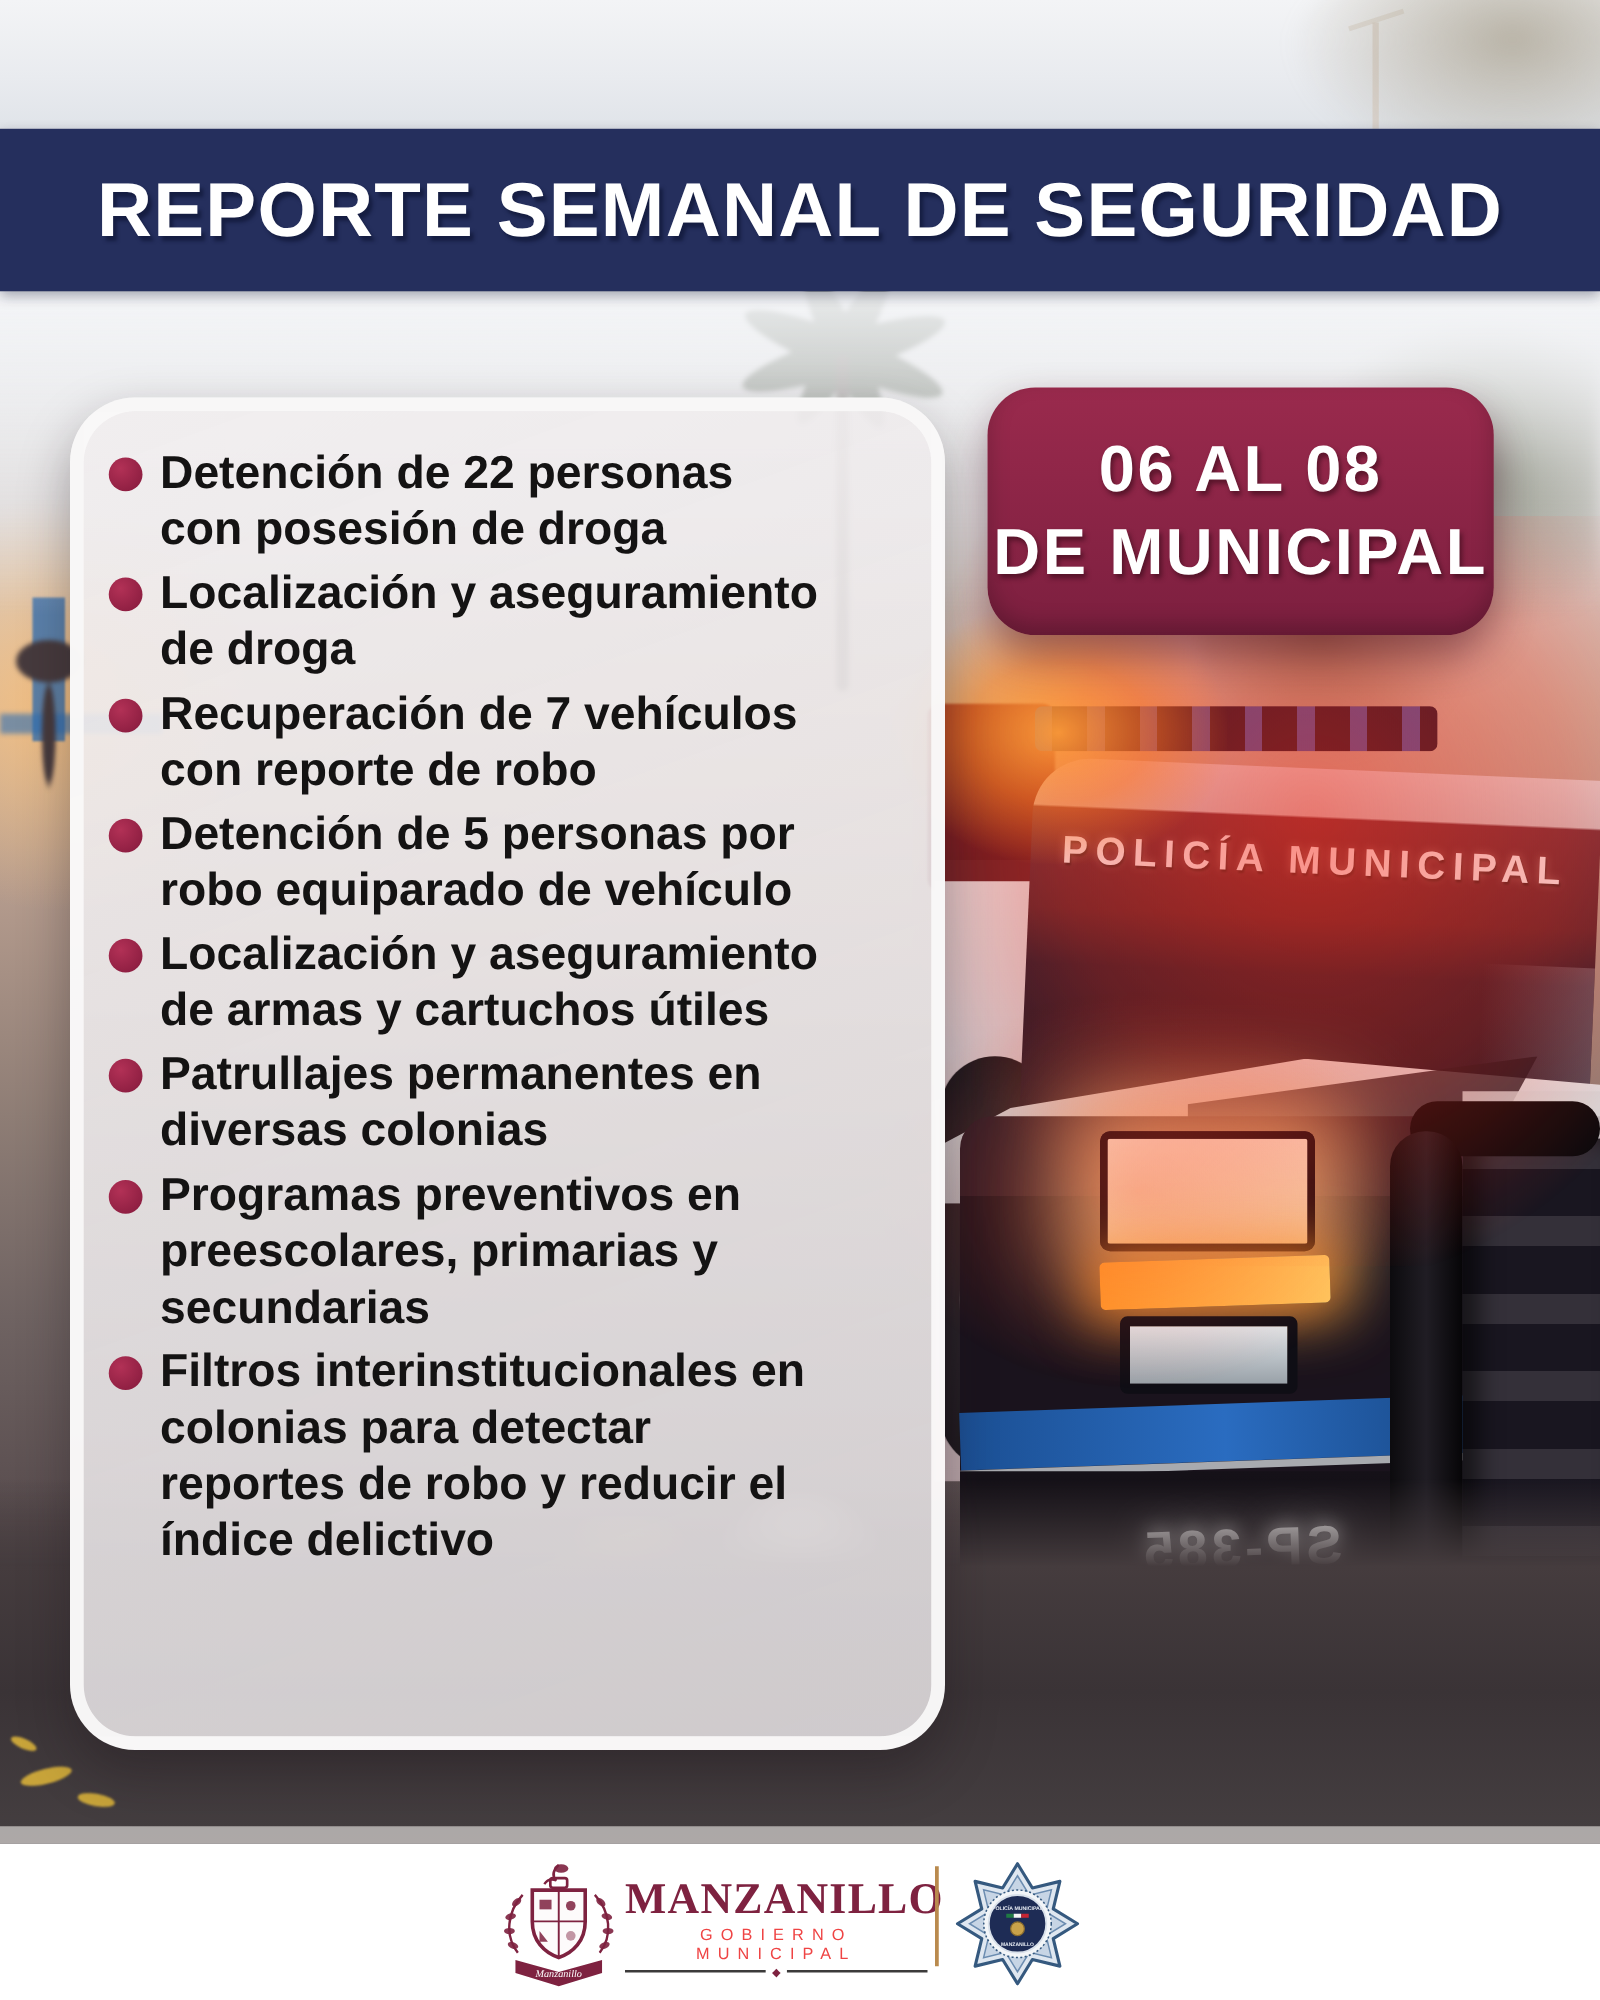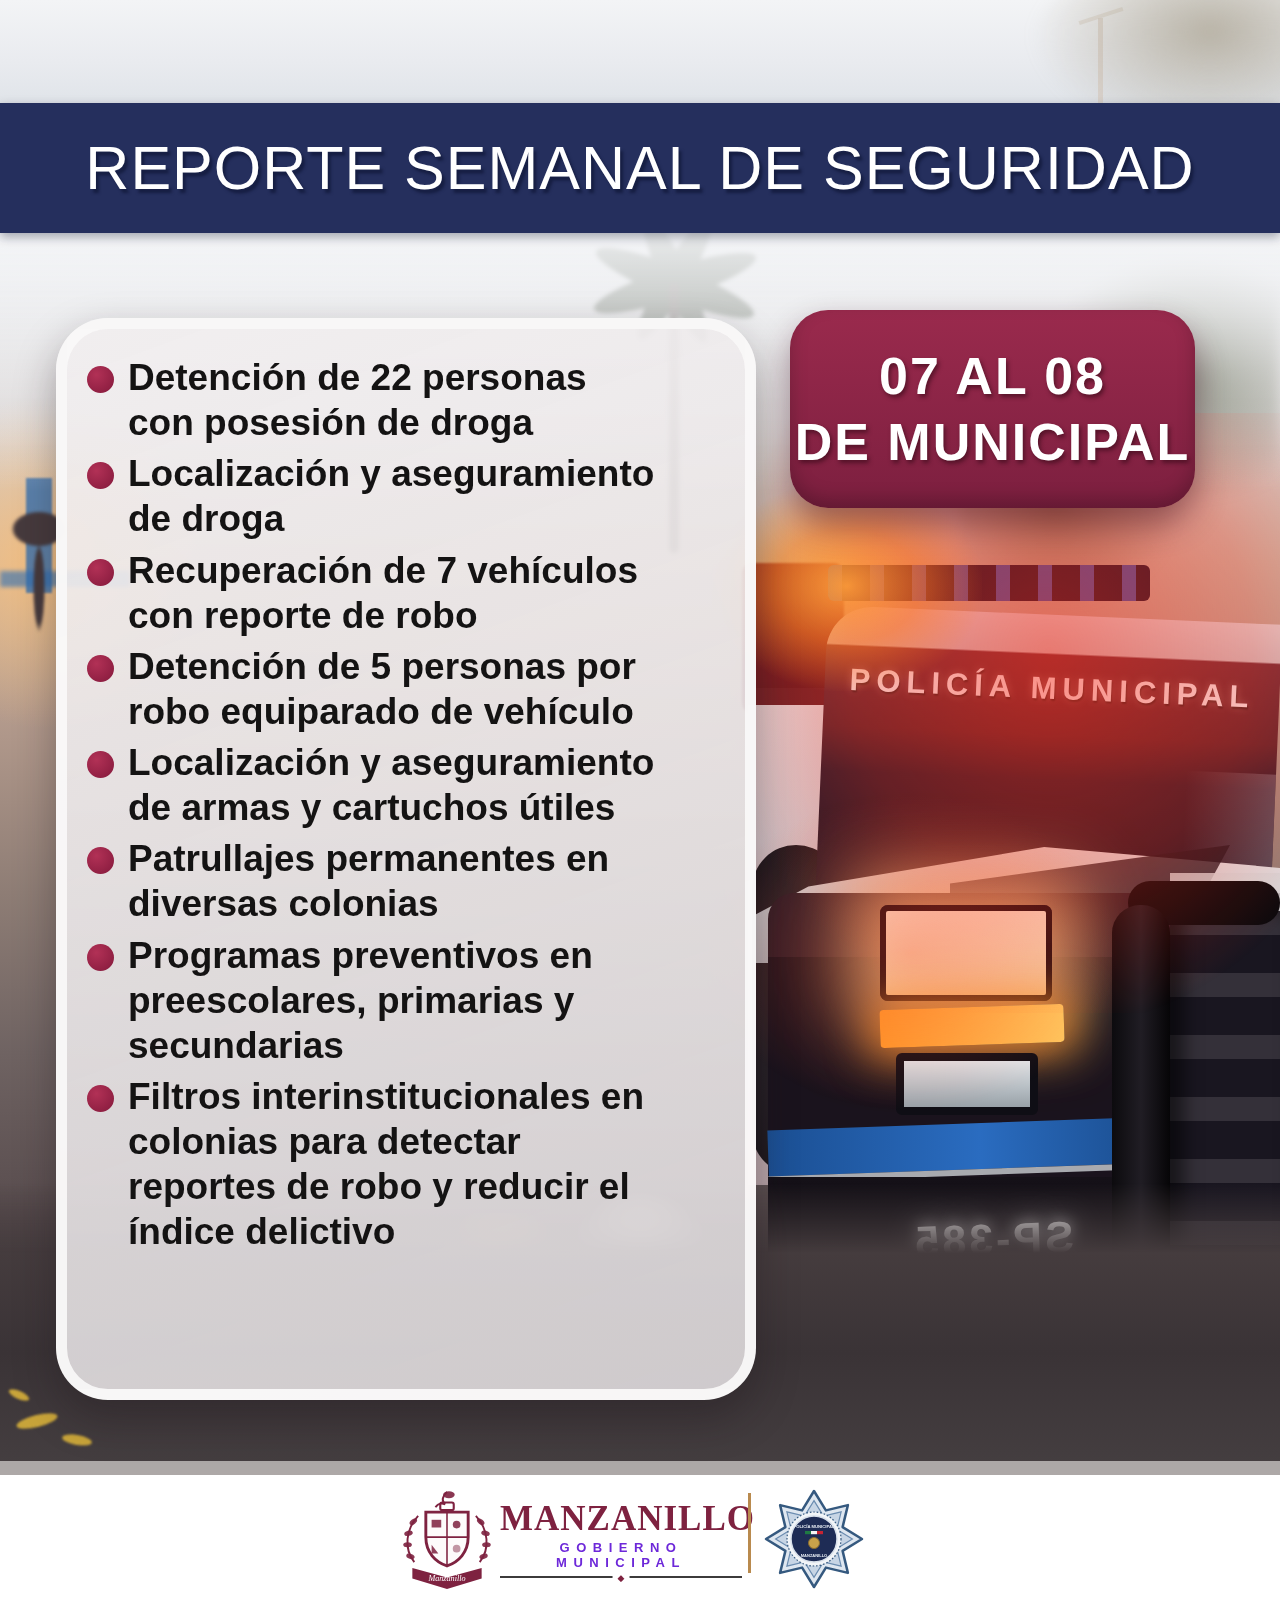--- a/index.html
+++ b/index.html
@@ -12,21 +12,21 @@
        background:linear-gradient(180deg,#f3f4f6 0%,#e9ebef 60%,#e0e4e9 100%);}
   .sky-pole{position:absolute;left:1098px;top:18px;width:5px;height:85px;background:#d8cdc2;opacity:.65;}
   .sky-pole-arm{position:absolute;left:1078px;top:14px;width:46px;height:4px;background:#d8cdc2;opacity:.5;transform:rotate(-18deg);}
   .sky-foliage{position:absolute;right:-50px;top:-40px;width:300px;height:180px;border-radius:50%;
        background:radial-gradient(ellipse at 60% 40%,rgba(166,158,140,.75),rgba(166,158,140,0) 70%);filter:blur(8px);}
 
   
   .header-band{position:absolute;left:0;top:103px;width:1280px;height:130px;background:#252f5d;
        box-shadow:0 4px 10px rgba(10,15,40,.35);z-index:6;}
   .header-band h1{margin:0;height:130px;line-height:130px;text-align:center;color:#ffffff;
-       font-size:61px;font-weight:normal;letter-spacing:1px;
+       font-size:61px;font-weight:bold;letter-spacing:1px;
        text-shadow:3px 4px 3px rgba(12,18,48,.6);}
 
   
   .photo{position:absolute;left:0;top:233px;width:1280px;height:1242px;overflow:hidden;
      background:
        radial-gradient(circle 230px at 45px 330px, rgba(250,192,122,.85), rgba(250,192,122,0) 72%),
        linear-gradient(180deg,#e0e3e7 0px,#d9d4d3 180px,#ccb7a7 330px,#b49b8d 480px,#8e7d75 660px,#6f6362 820px,#564a4c 1000px,#403a3c 1110px,#393235 1242px);}
   .photo>div{position:absolute;}
 
   .ph-trees-right{right:0;top:0;width:320px;height:380px;filter:blur(7px);
@@ -130,21 +130,21 @@
      display:flex;flex-direction:column;justify-content:center;align-items:center;gap:4px;}
   .date-line{color:#ffffff;font-size:52px;font-weight:bold;letter-spacing:2px;line-height:62px;
      text-shadow:2px 3px 4px rgba(50,8,22,.6);}
 
   
   .footer{position:absolute;left:0;top:1475px;width:1280px;height:125px;background:#ffffff;z-index:7;}
   .crest{position:absolute;left:398px;top:14px;width:98px;height:102px;}
   .wordmark{position:absolute;left:500px;top:26px;width:242px;text-align:center;}
   .city{font-family:"Liberation Serif","DejaVu Serif",serif;font-size:35px;font-weight:bold;
      color:#7e2240;letter-spacing:1px;line-height:36px;}
-  .subtitle{margin-top:3px;font-size:13px;font-weight:bold;color:#6d28d9;letter-spacing:6.5px;}
+  .subtitle{margin-top:3px;font-size:13px;font-weight:normal;color:#ef4444;letter-spacing:6.5px;}
   .rule{position:relative;margin-top:6px;border-top:2.5px solid #3c3b3b;height:14px;}
   .ornament{position:absolute;left:50%;top:-7px;transform:translateX(-50%);background:#ffffff;
      padding:0 5px;color:#7e2240;font-size:9px;line-height:14px;}
   .gold-divider{position:absolute;left:748px;top:18px;width:3px;height:80px;background:#b98a4e;}
   .star-badge{position:absolute;left:764px;top:12px;width:100px;height:104px;}
 </style>
 </head>
 <body>
 
 <div class="poster">
@@ -261,21 +261,21 @@
             <span class="bullet"></span>
             <span class="item-text">Filtros interinstitucionales en
 colonias para detectar
 reportes de robo y reducir el
 índice delictivo</span>
           </li>
       </ul>
     </div>
 
     <div class="date-badge">
-      <div class="date-line">07 AL 08</div>
+      <div class="date-line">06 AL 08</div>
       <div class="date-line">DE MUNICIPAL</div>
     </div>
   </div>
 
   <div class="footer">
     <svg class="crest" viewBox="0 0 100 106">
       <g stroke="#7e2240" fill="none" stroke-width="2">
         <path d="M50 3 C45 8 44 12 48 16 C43 14 40 16 38 19"></path>
         <path d="M20 28 C7 42 5 62 16 76"></path>
         <path d="M80 28 C93 42 95 62 84 76"></path>

